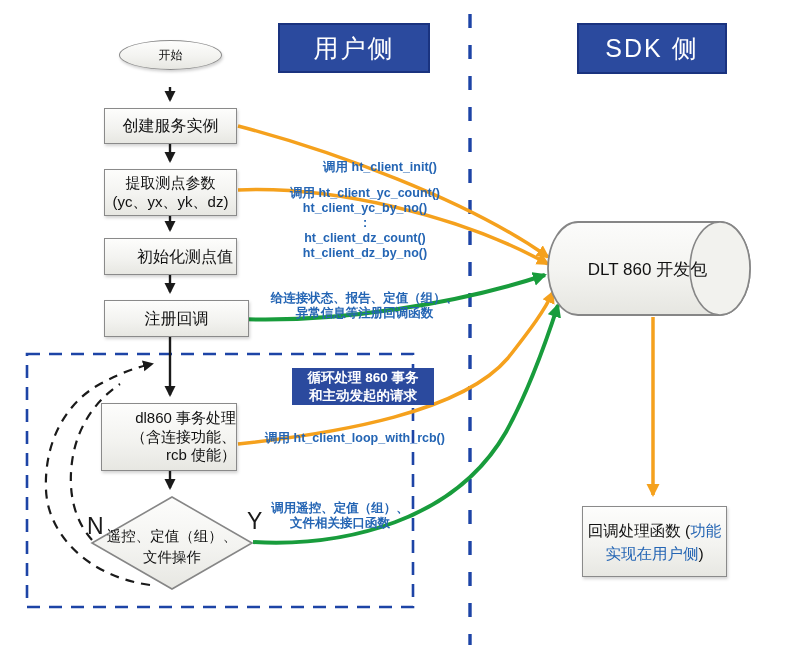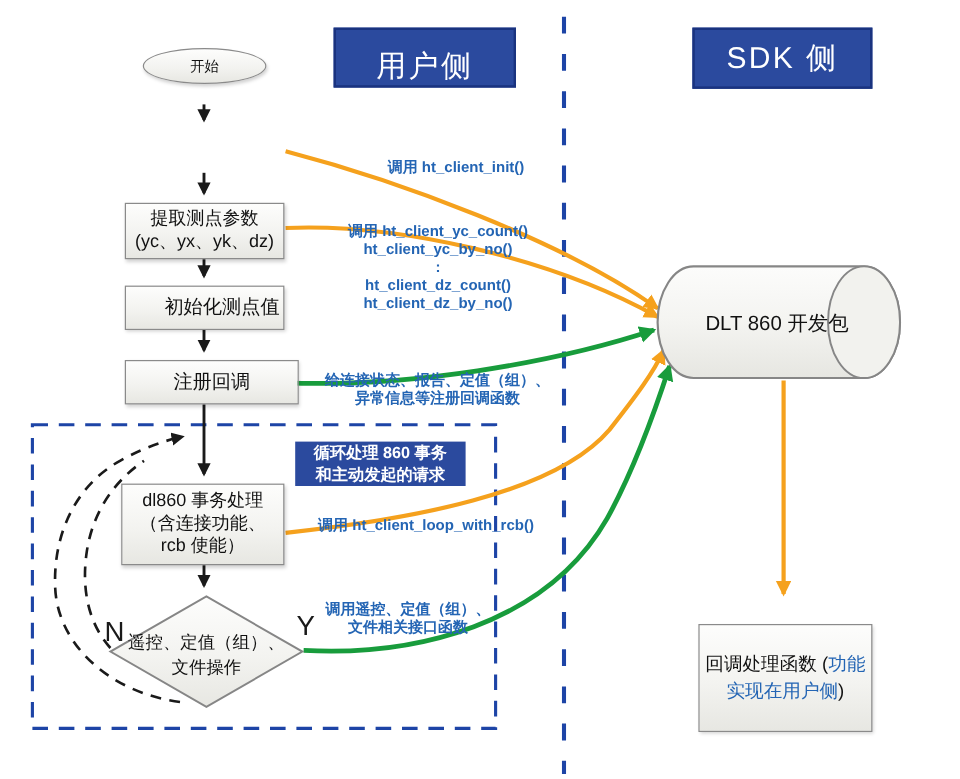--- a/index.html
+++ b/index.html
@@ -10,21 +10,21 @@
   .hdr{background:var(--header_blue,#2B4A9E);border:2px solid var(--header_border,#1A337F);
        color:#fff;display:flex;align-items:center;justify-content:center;
        font-size:25px;letter-spacing:2px;}
   .node{background:linear-gradient(180deg,#fdfdfc 0%,#f3f3f0 55%,#e7e7e2 100%);
         border:1.6px solid var(--box_border,#8a8a8a);box-shadow:1px 2px 3px rgba(0,0,0,.18);
         display:flex;flex-direction:column;align-items:center;justify-content:center;
         color:#111;text-align:center;line-height:1.25;}
   .ellipse{border-radius:50%/50%;}
   .lbl{color:var(--label_blue,#2465B4);font-weight:bold;text-align:center;line-height:15px;font-size:12.5px;}
   .loopbox{background:var(--header_blue,#2B4A9E);color:#fff;font-weight:bold;font-size:13.5px;
-           display:flex;flex-direction:column;align-items:center;justify-content:center;line-height:18px;}
+           display:flex;flex-direction:column;align-items:center;justify-content:center;line-height:18px;margin-left:46px;}
   .ny{font-size:23px;color:#1a1a1a;font-family:"Liberation Sans",sans-serif;}
   .dtext{color:#111;text-align:center;}
   .cbtext{color:#111;font-size:15.5px;line-height:23px;text-align:center;}
   .blue-ink{color:var(--label_blue,#2465B4);}
   
   .s-black{stroke:#1a1a1a;stroke-width:2.4;fill:none;}
   .s-dash{stroke:#1a1a1a;stroke-width:2.2;fill:none;stroke-dasharray:9 7;}
   .s-orange{stroke:var(--orange,#F5A11D);stroke-width:3.5;fill:none;}
   .s-green{stroke:var(--green,#189C3C);stroke-width:4;fill:none;}
   .s-bluedash{stroke:var(--dash_blue,#1D44A6);fill:none;}
@@ -79,73 +79,76 @@
 
     <path d="M238,319 C 340,323 460,303 545,275" class="s-green" marker-end="url(#mk-green)"></path>
     <path d="M253,542 C 345,547 455,521 506,432 C 527,394 546,342 558,305" class="s-green" marker-end="url(#mk-green)"></path>
 
     <path d="M578,222 L720,222 A30,46.5 0 0 1 720,315 L578,315 A30,46.5 0 0 1 578,222 Z" fill="url(#cylGrad)" stroke="#868686" stroke-width="1.8"></path>
     <ellipse cx="720" cy="268.5" rx="30" ry="46.5" fill="#f2f2ee" stroke="#868686" stroke-width="1.6"></ellipse>
 
     <polygon points="172,497 252,543 172,589 92,543" class="shape"></polygon>
   </svg>
 
-  <div class="abs hdr" style="left:278px;top:23px;width:152px;height:50px;align-items:flex-end;">
+  <div class="abs hdr" style="left:278px;top:23px;width:152px;height:50px;">
     <span>用户侧</span>
   </div>
   <div class="abs hdr" style="left:577px;top:23px;width:150px;height:51px;">
     <span>SDK 侧</span>
   </div>
 
   <div class="abs node ellipse" style="left:119px;top:40px;width:103px;height:30px;font-size:12px;">
     <span>开始</span>
+  </div>
+  <div class="abs node" style="left:104px;top:108px;width:133px;height:36px;font-size:16px;">
+    <span>创建服务实例</span>
   </div>
   <div class="abs node" style="left:104px;top:169px;width:133px;height:47px;font-size:15px;">
     <span>提取测点参数</span>
     <span>(yc、yx、yk、dz)</span>
   </div>
   <div class="abs node" style="left:104px;top:238px;width:133px;height:37px;font-size:16px;padding-left:29px;">
     <span>初始化测点值</span>
   </div>
   <div class="abs node" style="left:104px;top:300px;width:145px;height:37px;font-size:16px;">
     <span>注册回调</span>
   </div>
-  <div class="abs node" style="left:101px;top:403px;width:136px;height:68px;font-size:15px;">
+  <div class="abs node" style="left:101px;top:403px;width:136px;height:68px;font-size:15px;align-items:flex-end;">
     <span>dl860 事务处理</span>
     <span>（含连接功能、</span>
     <span>rcb 使能）</span>
   </div>
 
   <div class="abs dtext" style="left:92px;top:526px;width:160px;font-size:14.5px;line-height:21px;">
     <div>遥控、定值（组）、</div>
     <div>文件操作</div>
   </div>
   <div class="abs ny" style="left:87px;top:513px;">N</div>
   <div class="abs ny" style="left:247px;top:508px;">Y</div>
 
-  <div class="abs lbl" style="left:290px;top:132px;width:180px;">调用 ht_client_init()</div>
+  <div class="abs lbl" style="left:290px;top:160px;width:180px;">调用 ht_client_init()</div>
   <div class="abs lbl" style="left:260px;top:186px;width:210px;">
     <div>调用 ht_client_yc_count()</div>
     <div>ht_client_yc_by_no()</div>
     <div>:</div>
     <div>ht_client_dz_count()</div>
     <div>ht_client_dz_by_no()</div>
   </div>
-  <div class="abs lbl" style="left:262px;top:310px;width:205px;">
+  <div class="abs lbl" style="left:262px;top:291px;width:205px;">
     <div>给连接状态、报告、定值（组）、</div>
     <div>异常信息等注册回调函数</div>
   </div>
   <div class="abs loopbox" style="left:246px;top:368px;width:142px;height:37px;">
     <div>循环处理 860 事务</div>
     <div>和主动发起的请求</div>
   </div>
   <div class="abs lbl" style="left:255px;top:431px;width:200px;">调用 ht_client_loop_with_rcb()</div>
   <div class="abs lbl" style="left:254px;top:501px;width:172px;">
     <div>调用遥控、定值（组）、</div>
     <div>文件相关接口函数</div>
   </div>
 
   <div class="abs dtext" style="left:565px;top:258px;width:165px;font-size:17px;text-align:center;">DLT 860 开发包</div>
-  <div class="abs node cbtext" style="left:582px;top:520px;width:145px;height:90px;">
+  <div class="abs node cbtext" style="left:582px;top:506px;width:145px;height:71px;">
     <div style="padding:0 4px;"><span>回调处理函数 (</span><span class="blue-ink">功能实现在用户侧</span><span>)</span></div>
   </div>
 
 </div>
 
 </body></html>

